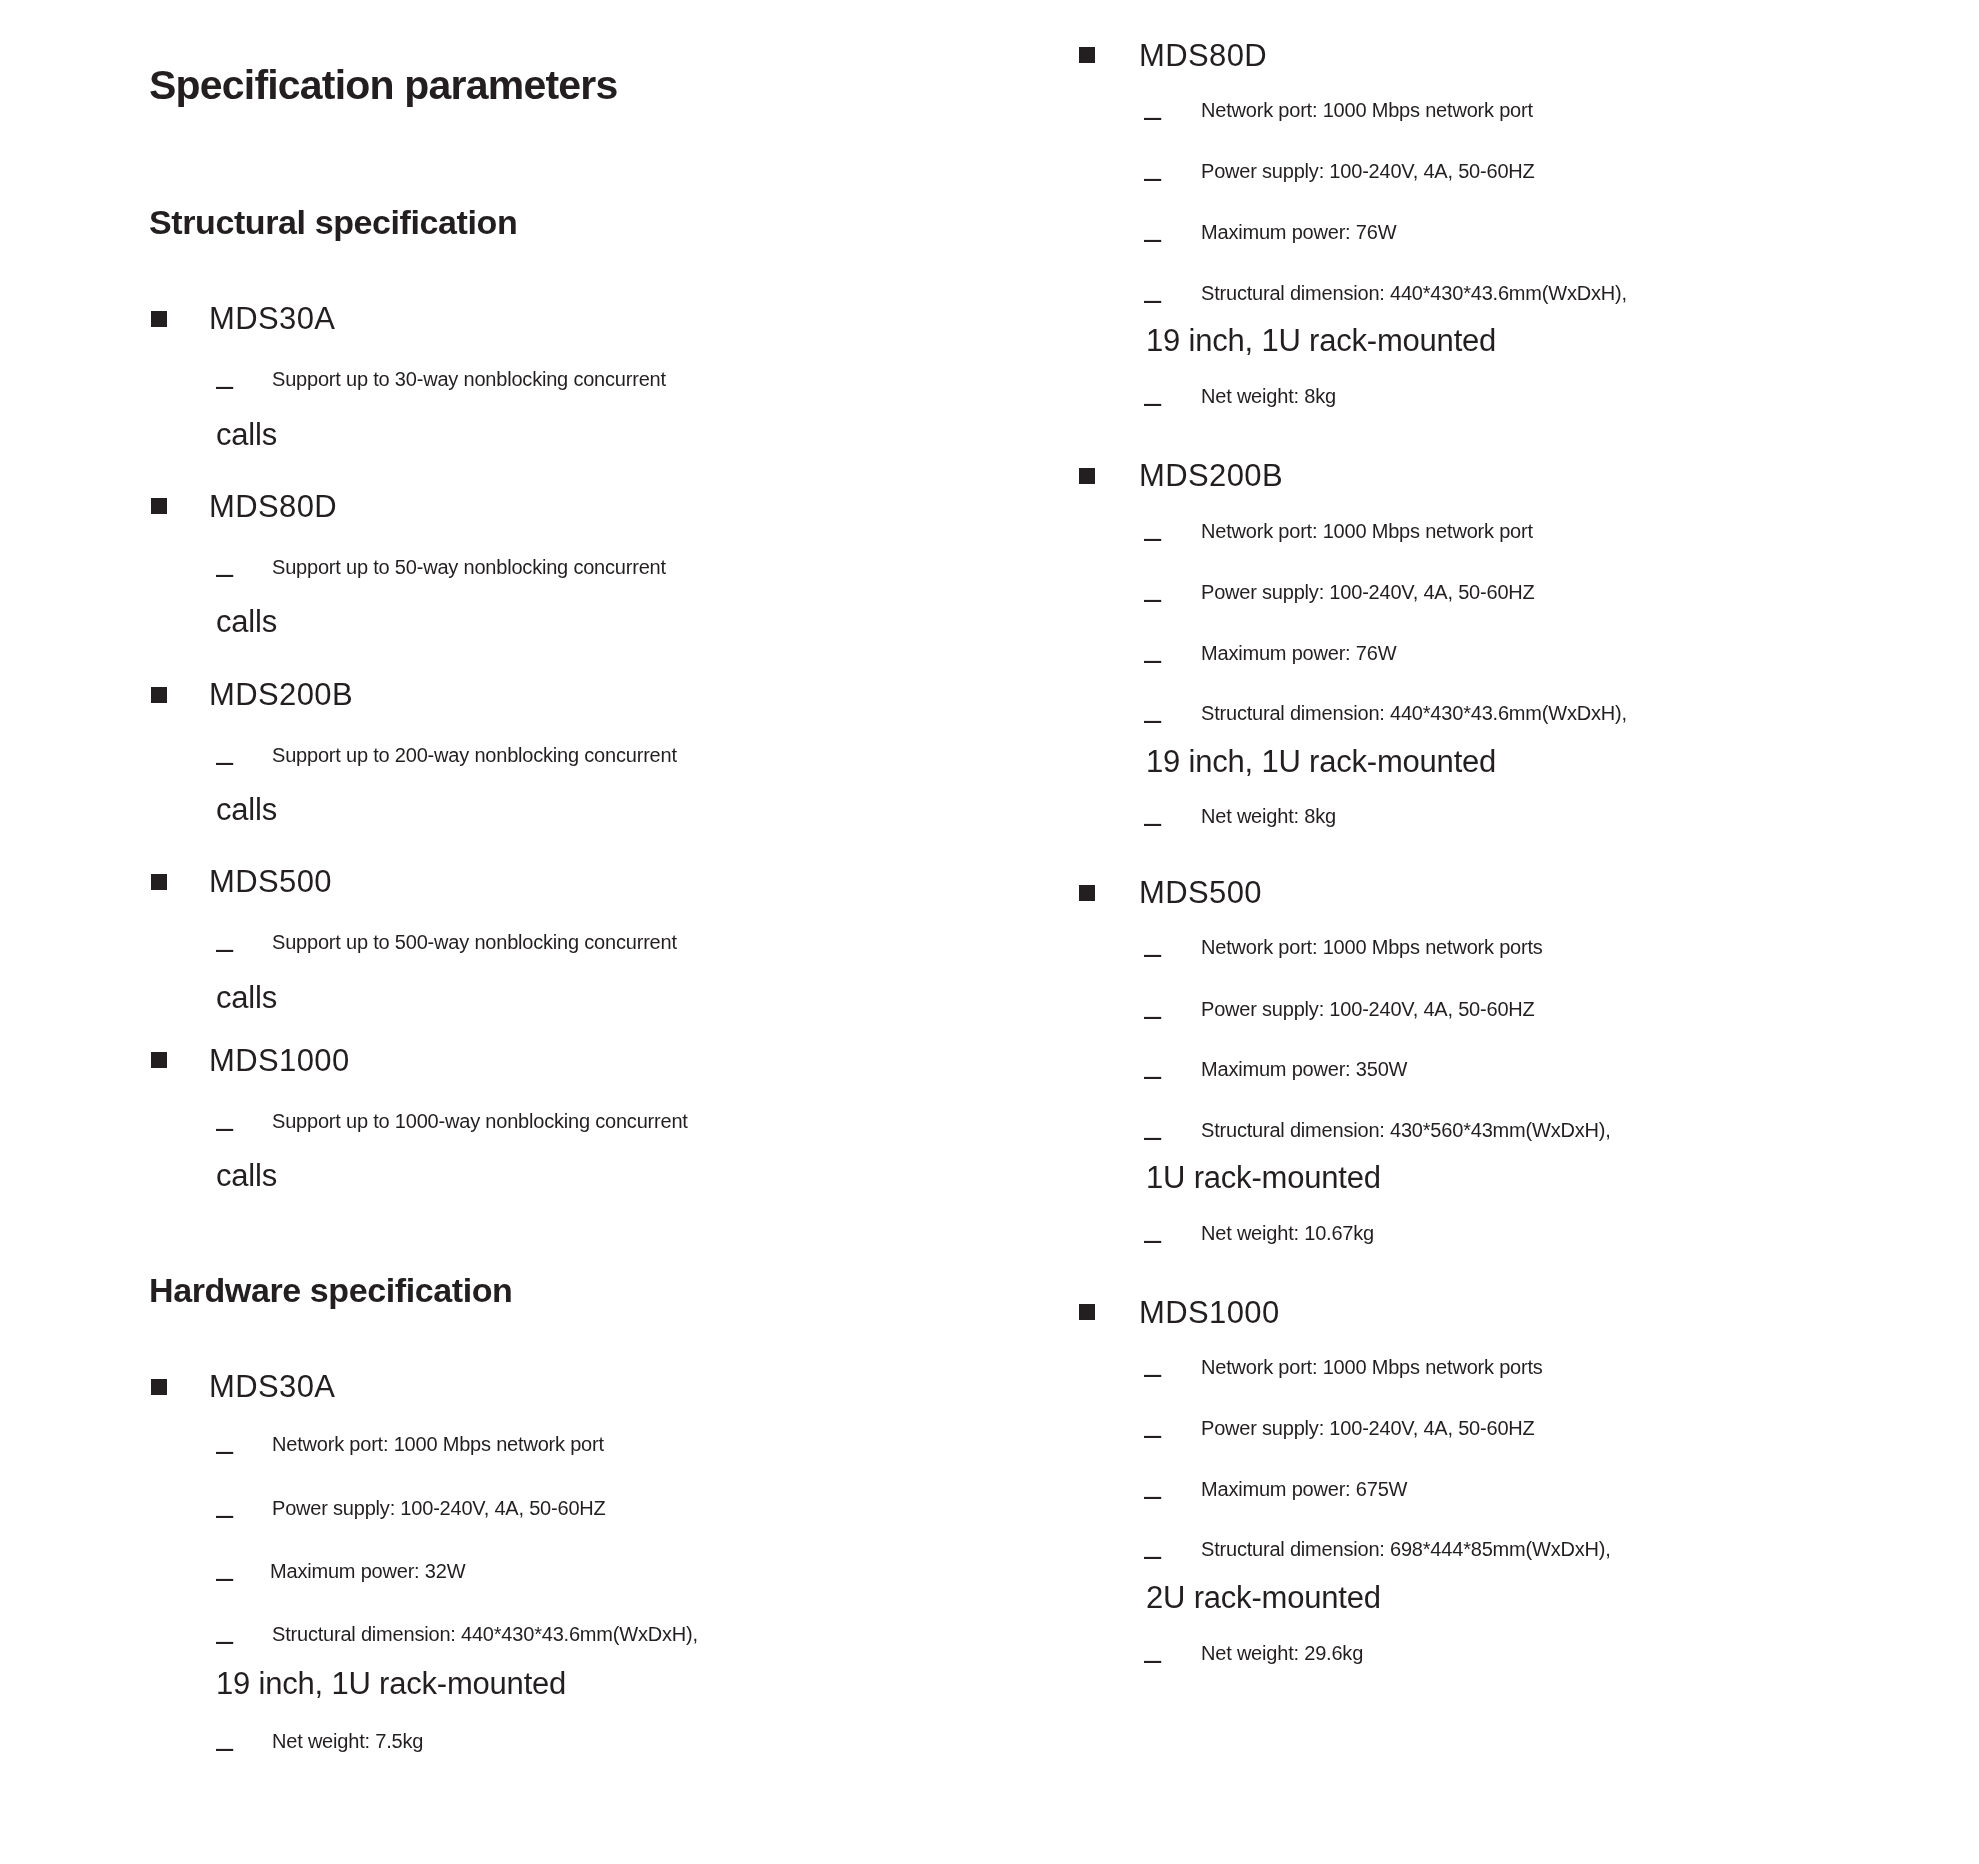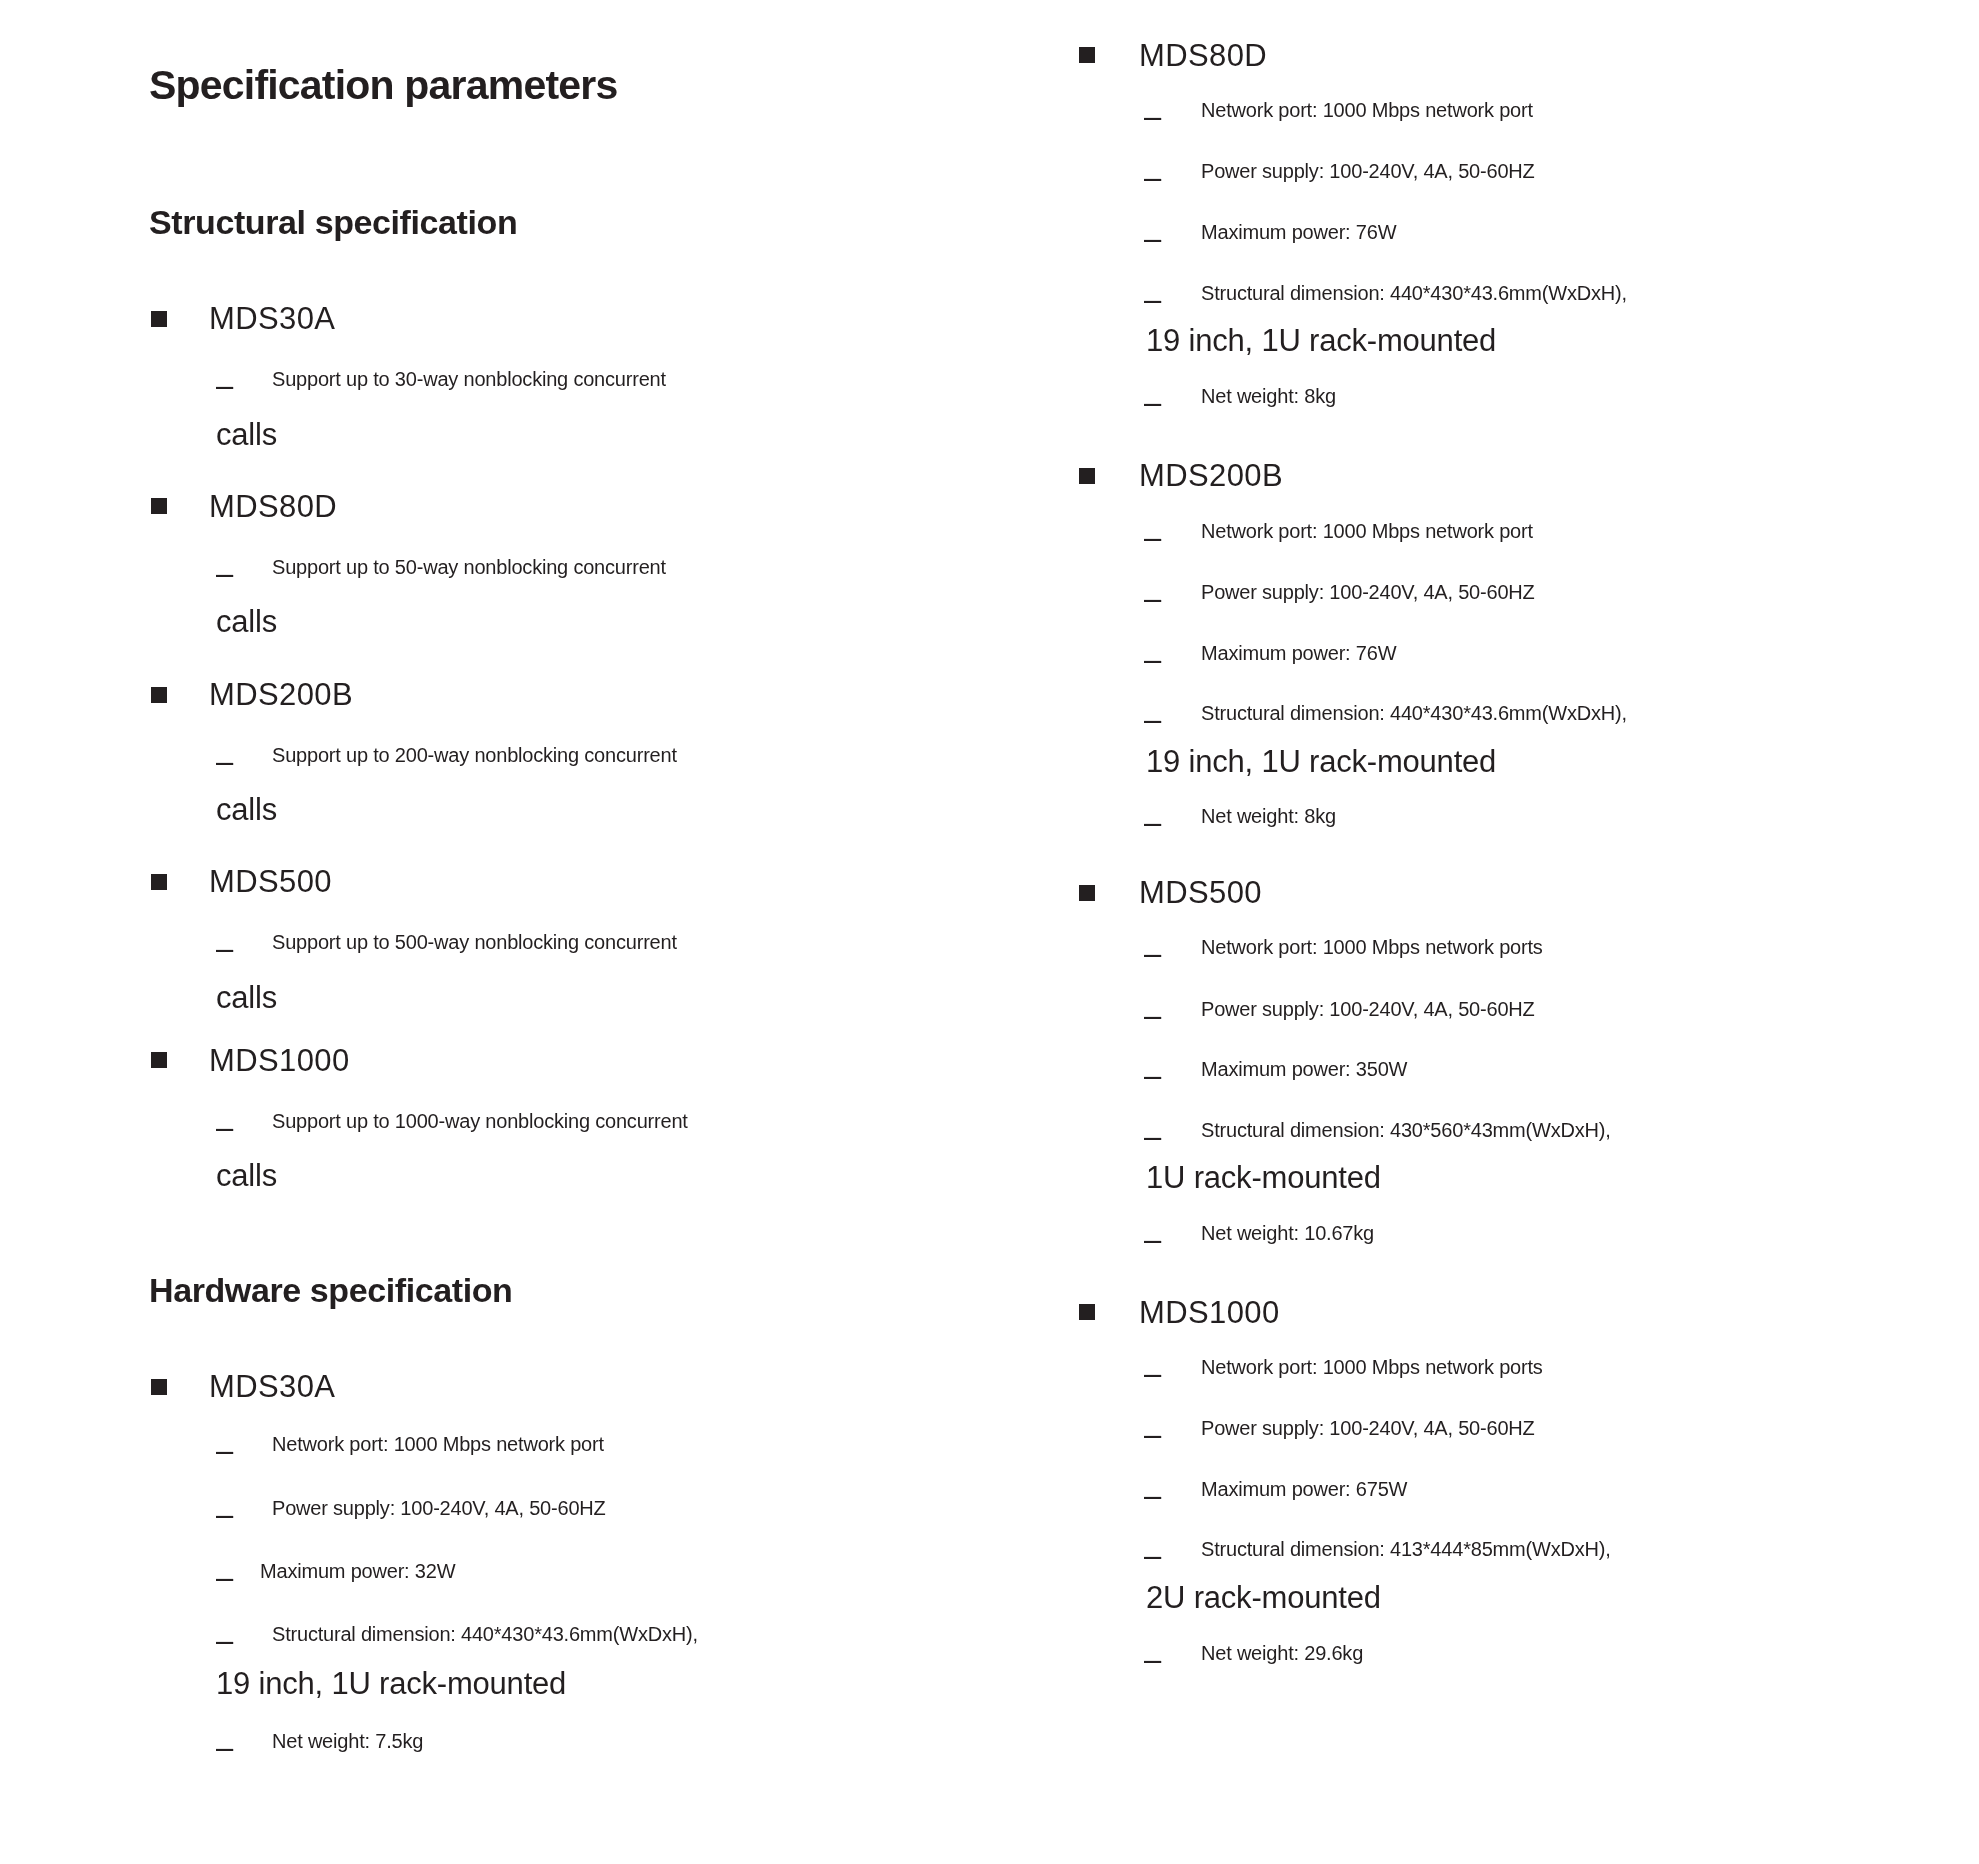--- a/index.html
+++ b/index.html
@@ -65,21 +65,21 @@
 
 <div id="hw-list">
     <div>
       <div class="abs bullet-sq" style="left: 151px; top: 1379px;"></div>
       <div class="abs model" style="left: 209px; top: 1369px;">MDS30A</div>
       <div class="abs dash" style="left: 216px; top: 1433px;">–</div>
       <div class="abs txt" style="left: 272px; top: 1433px;">Network port: 1000 Mbps network port</div>
       <div class="abs dash" style="left: 216px; top: 1497px;">–</div>
       <div class="abs txt" style="left: 272px; top: 1497px;">Power supply: 100-240V, 4A, 50-60HZ</div>
       <div class="abs dash" style="left: 216px; top: 1560px;">–</div>
-      <div class="abs txt" style="left: 260px; top: 1560px;">Maximum power: 32W</div>
+      <div class="abs txt" style="left: 270px; top: 1560px;">Maximum power: 32W</div>
       <div class="abs dash" style="left: 216px; top: 1623px;">–</div>
       <div class="abs txt" style="left: 272px; top: 1623px;">Structural dimension: 440*430*43.6mm(WxDxH),</div>
       <div class="abs wrap" style="left: 216px; top: 1666px;">19 inch, 1U rack-mounted</div>
       <div class="abs dash" style="left: 216px; top: 1730px;">–</div>
       <div class="abs txt" style="left: 272px; top: 1730px;">Net weight: 7.5kg</div>
     </div>
     <div>
       <div class="abs bullet-sq" style="left: 1079px; top: 47px;"></div>
       <div class="abs model" style="left: 1139px; top: 38px;">MDS80D</div>
       <div class="abs dash" style="left: 1144px; top: 99px;">–</div>
@@ -127,19 +127,19 @@
     <div>
       <div class="abs bullet-sq" style="left: 1079px; top: 1304px;"></div>
       <div class="abs model" style="left: 1139px; top: 1295px;">MDS1000</div>
       <div class="abs dash" style="left: 1144px; top: 1356px;">–</div>
       <div class="abs txt" style="left: 1201px; top: 1356px;">Network port: 1000 Mbps network ports</div>
       <div class="abs dash" style="left: 1144px; top: 1417px;">–</div>
       <div class="abs txt" style="left: 1201px; top: 1417px;">Power supply: 100-240V, 4A, 50-60HZ</div>
       <div class="abs dash" style="left: 1144px; top: 1478px;">–</div>
       <div class="abs txt" style="left: 1201px; top: 1478px;">Maximum power: 675W</div>
       <div class="abs dash" style="left: 1144px; top: 1538px;">–</div>
-      <div class="abs txt" style="left: 1201px; top: 1538px;">Structural dimension: 413*444*85mm(WxDxH),</div>
+      <div class="abs txt" style="left: 1201px; top: 1538px;">Structural dimension: 698*444*85mm(WxDxH),</div>
       <div class="abs wrap" style="left: 1146px; top: 1580px;">2U rack-mounted</div>
       <div class="abs dash" style="left: 1144px; top: 1642px;">–</div>
       <div class="abs txt" style="left: 1201px; top: 1642px;">Net weight: 29.6kg</div>
     </div>
   </div>
 
 
 </body></html>

